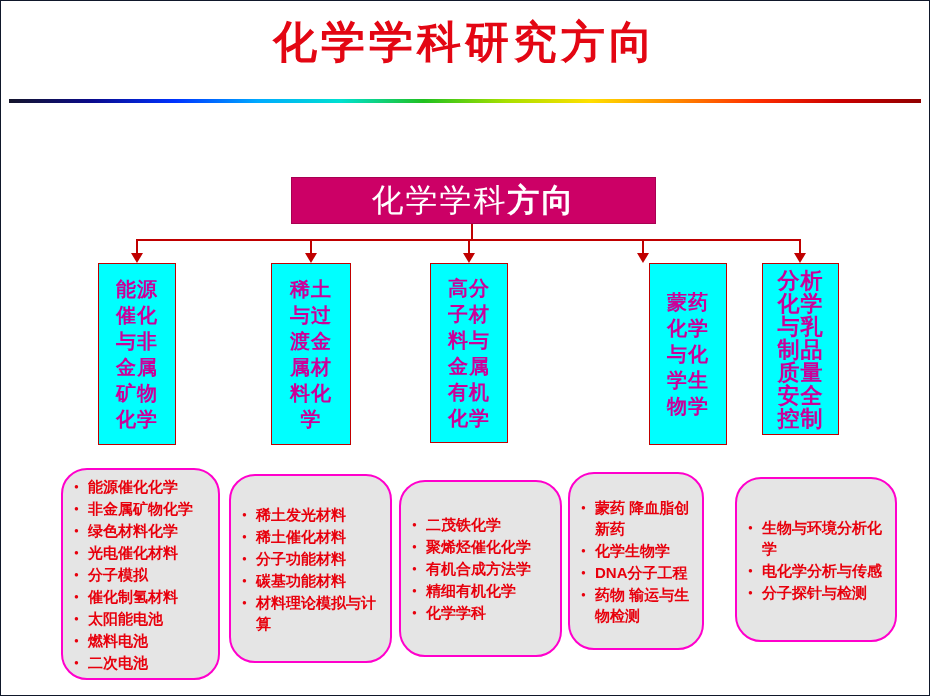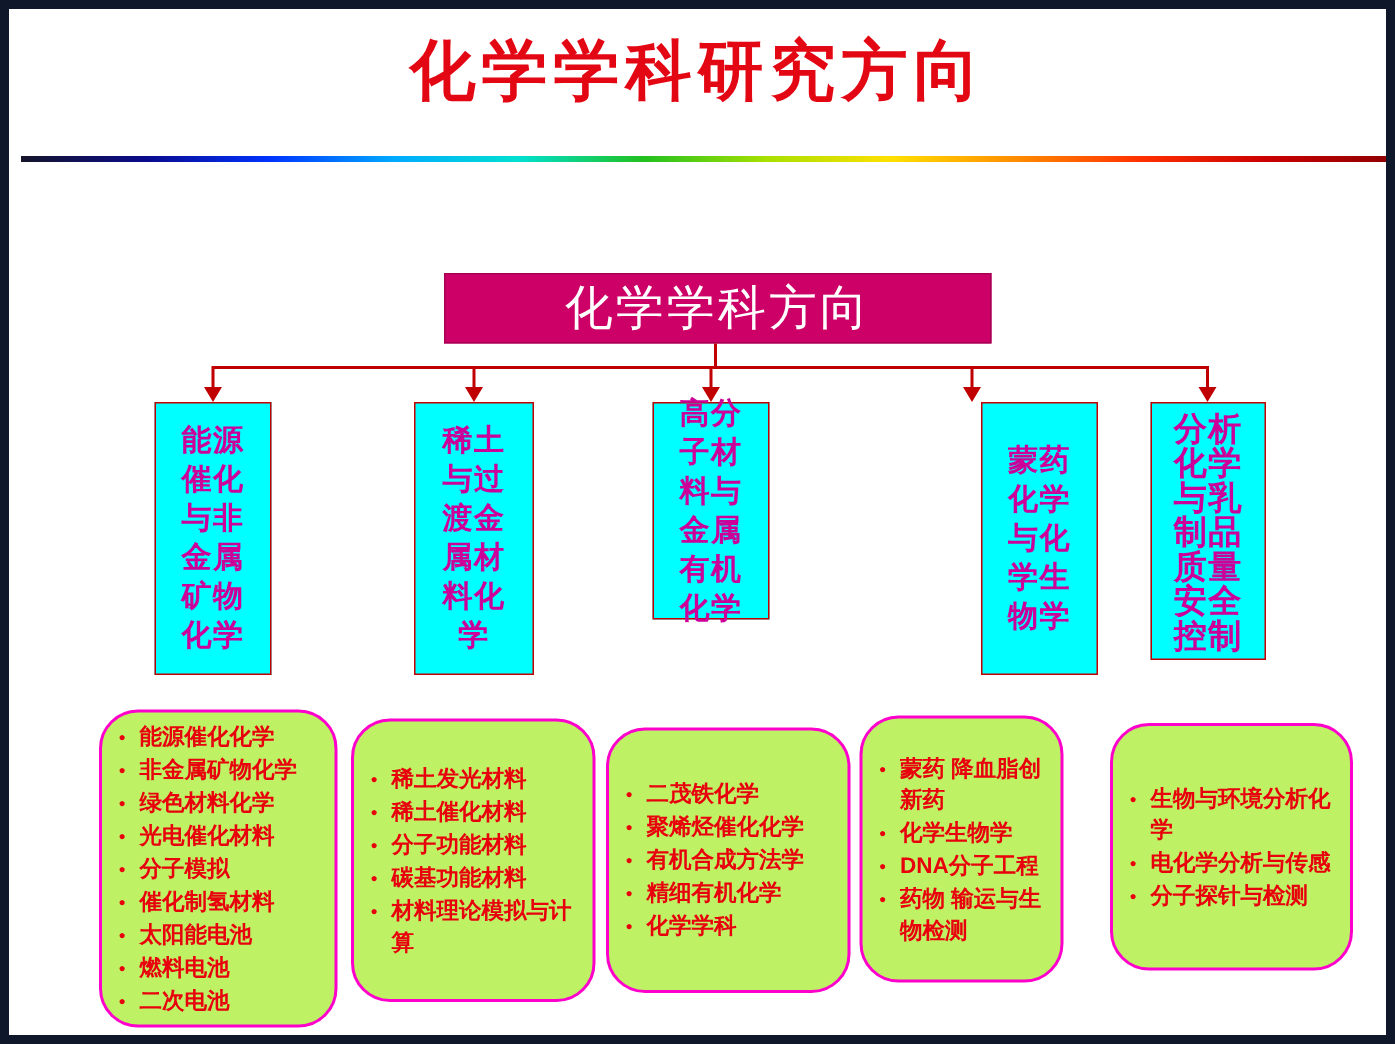--- a/index.html
+++ b/index.html
@@ -1,39 +1,39 @@
 <!DOCTYPE html>
 <html><head>
 <meta charset="utf-8">
 <style>
   html,body{margin:0;padding:0;background:#fff;}
-  .slide{position:relative;width:930px;height:696px;background:#fff;border:6px solid #0f172a;box-sizing:border-box;font-family:"Liberation Sans",sans-serif;overflow:hidden;}
+  .slide{position:relative;width:930px;height:696px;background:#fff;border:1px solid #0f172a;box-sizing:border-box;font-family:"Liberation Sans",sans-serif;overflow:hidden;}
   .title{position:absolute;top:12px;left:0;width:100%;margin:0;text-align:center;font-size:44px;font-weight:bold;color:#e30613;letter-spacing:4px;}
   .rainbow{position:absolute;top:98px;left:8px;width:912px;height:4px;
     background:linear-gradient(to right,#15152a,#0a0a8c,#0033ff,#00aaff,#00e0d0,#20c020,#a8e000,#ffe000,#ff8c00,#ff3000,#cc0000,#900000);}
   .root-box{position:absolute;left:290px;top:176px;width:365px;height:47px;background:#cc0066;border:1px solid #a80052;
     color:#fff;display:flex;align-items:center;justify-content:center;font-size:32px;letter-spacing:2px;box-sizing:border-box;}
-  .root-box b{font-weight:normal;}
+  .root-box b{font-weight:bold;}
   .line{position:absolute;background:#c00000;}
   .stem{left:470px;top:223px;width:2px;height:16px;}
   .hline{left:135px;top:238px;width:665px;height:2px;}
   .drop{top:240px;width:2px;height:13px;}
   .arrowhead{position:absolute;top:252px;width:0;height:0;border-left:6px solid transparent;border-right:6px solid transparent;border-top:10px solid #c00000;}
   .d1{left:135px}.d2{left:309px}.d3{left:467px}.d4{left:641px}.d5{left:798px}
   .a1{left:130px}.a2{left:304px}.a3{left:462px}.a4{left:636px}.a5{left:793px}
   .cyan-box{position:absolute;top:262px;background:#00ffff;border:1px solid #c00000;color:#cc0099;font-weight:bold;
     text-align:center;display:flex;align-items:center;justify-content:center;box-sizing:border-box;}
   .cyan-box span{white-space:pre-line;font-size:20px;line-height:26px;letter-spacing:1px;}
   .c1{left:97px;width:78px;height:182px;}
   .c2{left:270px;width:80px;height:182px;}
-  .c3{left:429px;width:78px;height:145px;}
+  .c3{left:429px;width:78px;height:180px;}
   .c4{left:603px;width:78px;height:182px;margin-left:45px;}
   .c5{left:761px;width:77px;height:172px;}
   .c5 span{font-size:22px;line-height:23px;}
-  .round-box{position:absolute;background:#bef264;border:2px solid #ff00cc;border-radius:26px;display:flex;align-items:center;
+  .round-box{position:absolute;background:#e5e5e5;border:2px solid #ff00cc;border-radius:26px;display:flex;align-items:center;
     box-sizing:border-box;padding:8px 5px 8px 10px;}
   .r1{left:60px;top:467px;width:159px;height:212px;}
   .r2{left:228px;top:473px;width:163px;height:189px;}
   .r3{left:398px;top:479px;width:163px;height:177px;}
   .r4{left:567px;top:471px;width:136px;height:178px;}
   .r5{left:734px;top:476px;width:162px;height:165px;}
   ul.items{list-style:none;margin:0;padding:0;width:100%;}
   ul.items li{position:relative;padding-left:15px;color:#e8000d;font-weight:bold;font-size:15px;line-height:21px;margin:1px 0;}
   ul.items li::before{content:"●";position:absolute;left:1px;top:0;font-size:8px;line-height:21px;color:#e8000d;}
 </style>

